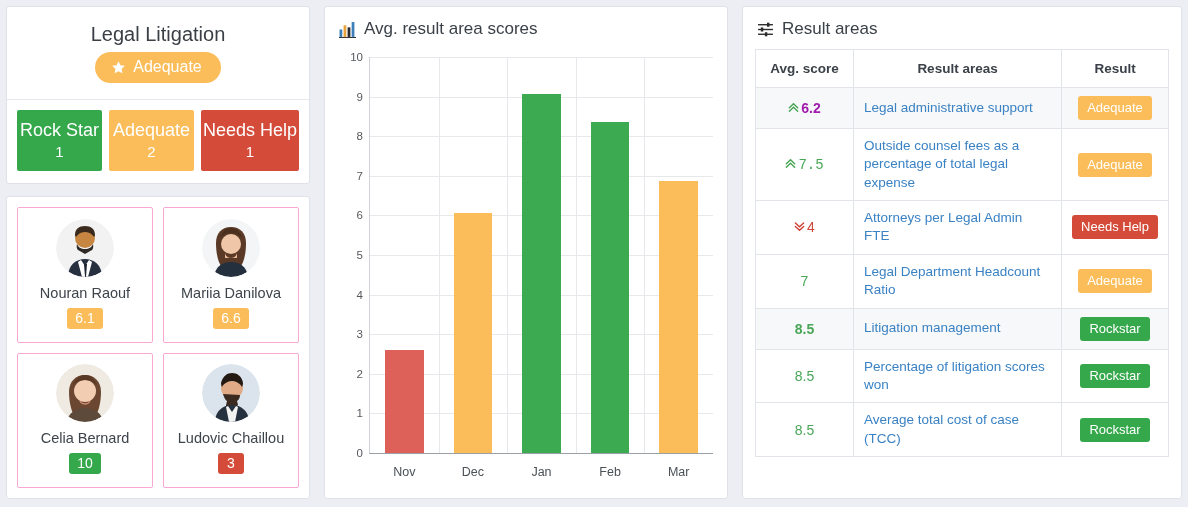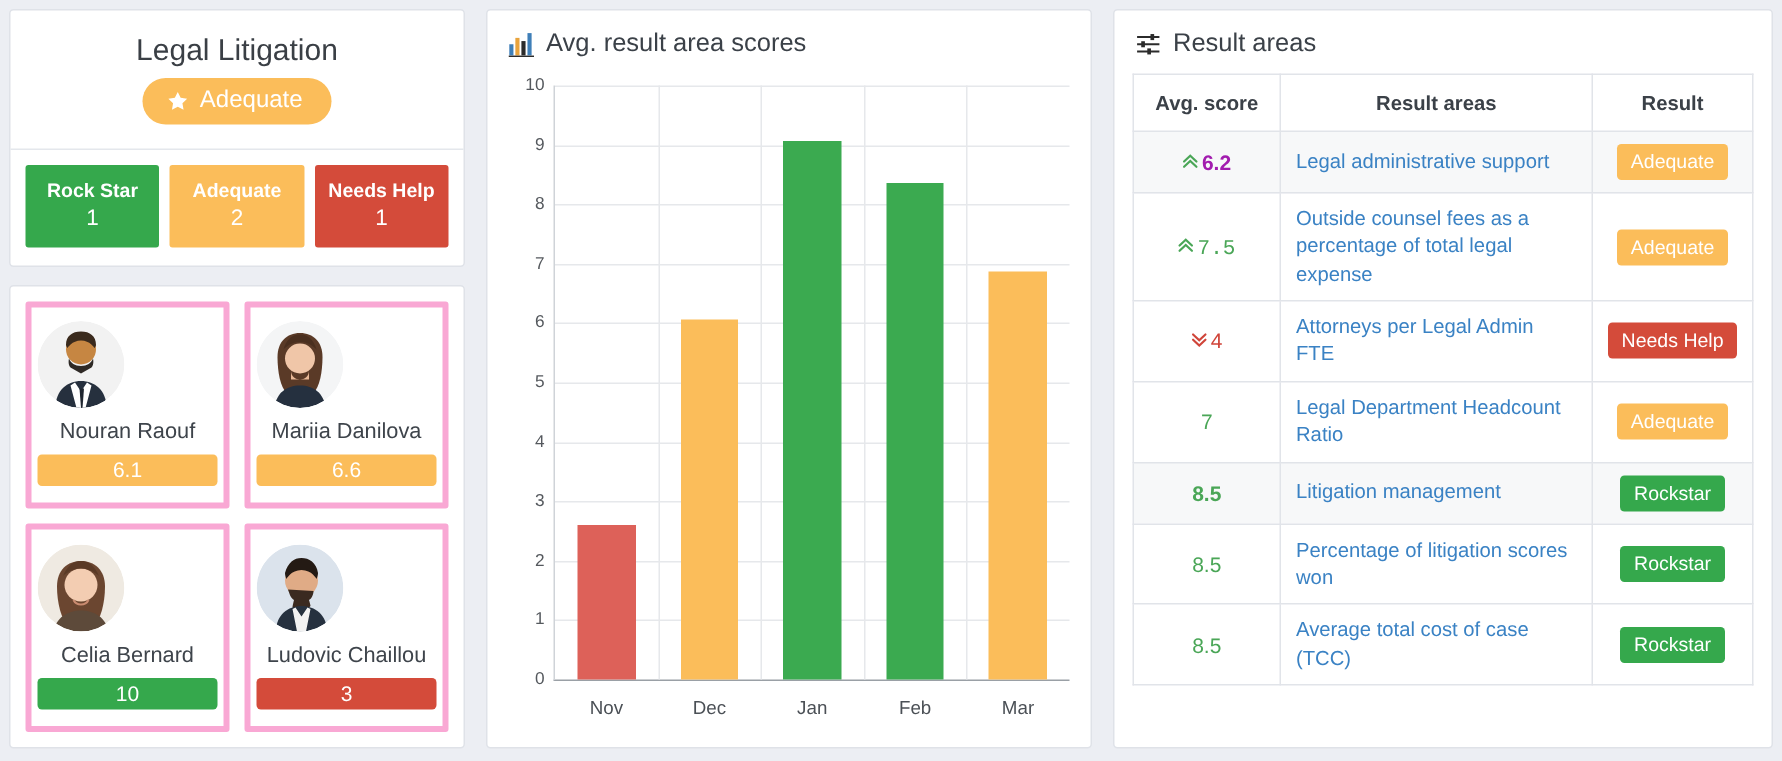--- a/index.html
+++ b/index.html
@@ -63,39 +63,40 @@
     padding: 10px 10px 12px 10px;
   }
   .sum-box {
     flex: 1 1 0;
     border-radius: 2px;
     color: #fff;
     text-align: center;
     padding: 9px 2px 10px 2px;
     line-height: 1.28;
   }
-  .sum-label { font-size: 13px; font-weight: bold; white-space: nowrap; }
+  .sum-label { font-size: 18px; font-weight: normal; white-space: nowrap; }
   .sum-count { font-size: 15px; font-weight: normal; }
   .bg-green { background: #35a84c; }
   .bg-orange { background: #fbbd5a; }
   .bg-red { background: #d44b3a; }
 
   .people-panel { padding: 10px; flex: 1 1 auto; }
   .people-grid {
     display: grid;
     grid-template-columns: 1fr 1fr;
     grid-template-rows: 1fr 1fr;
     gap: 10px;
     height: 100%;
   }
   .person-card {
-    border: 4px solid #f9a8d4;
+    border: 1px solid #f9a8d4;
     border-radius: 2px;
     display: flex;
     flex-direction: column;
+    align-items: center;
     justify-content: center;
     padding: 8px 4px 10px 4px;
   }
   .avatar {
     width: 58px; height: 58px;
     border-radius: 50%;
     overflow: hidden;
     margin-bottom: 8px;
     display: block;
   }

